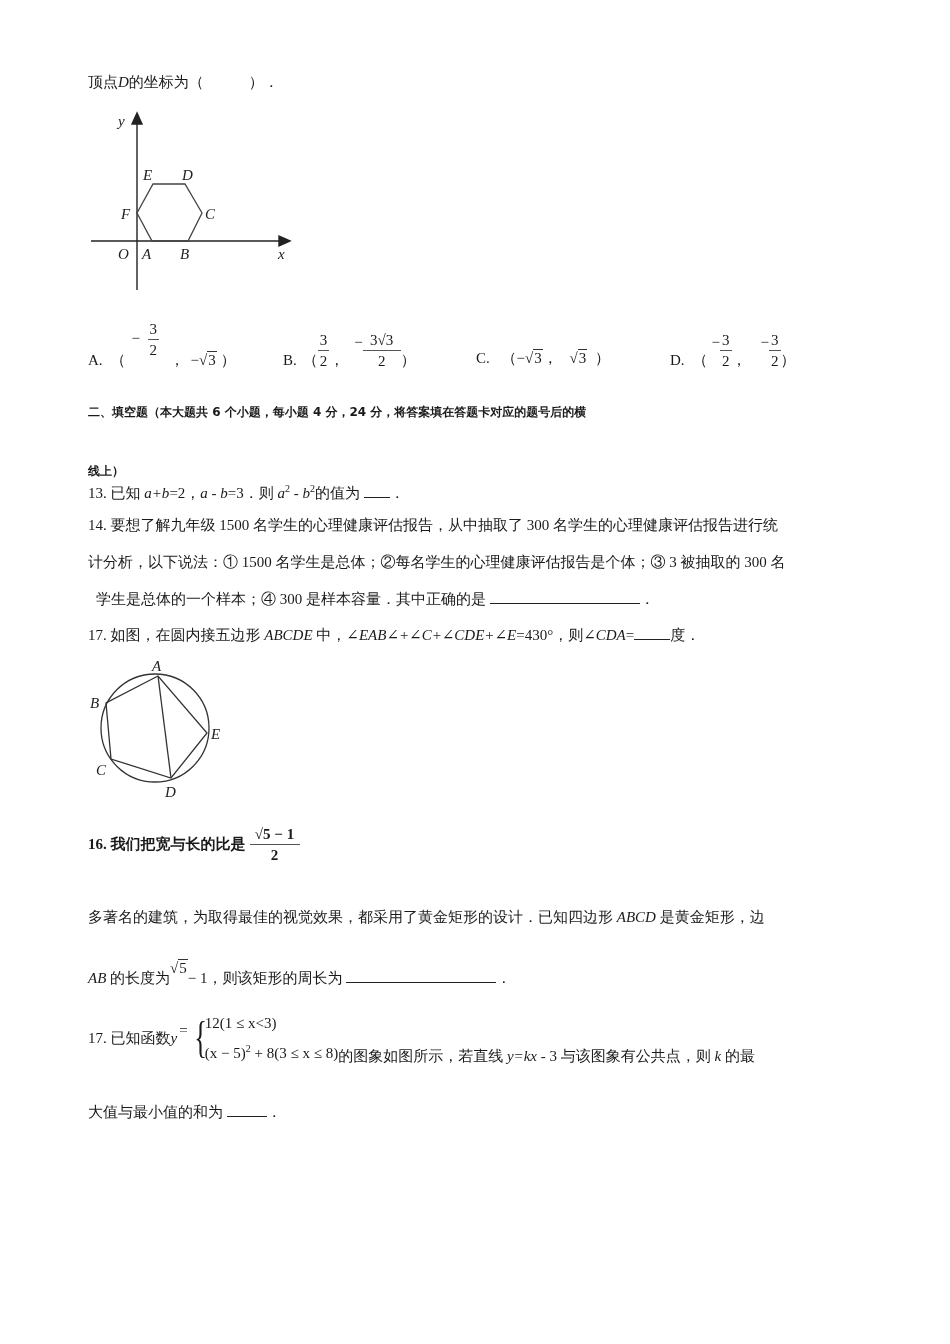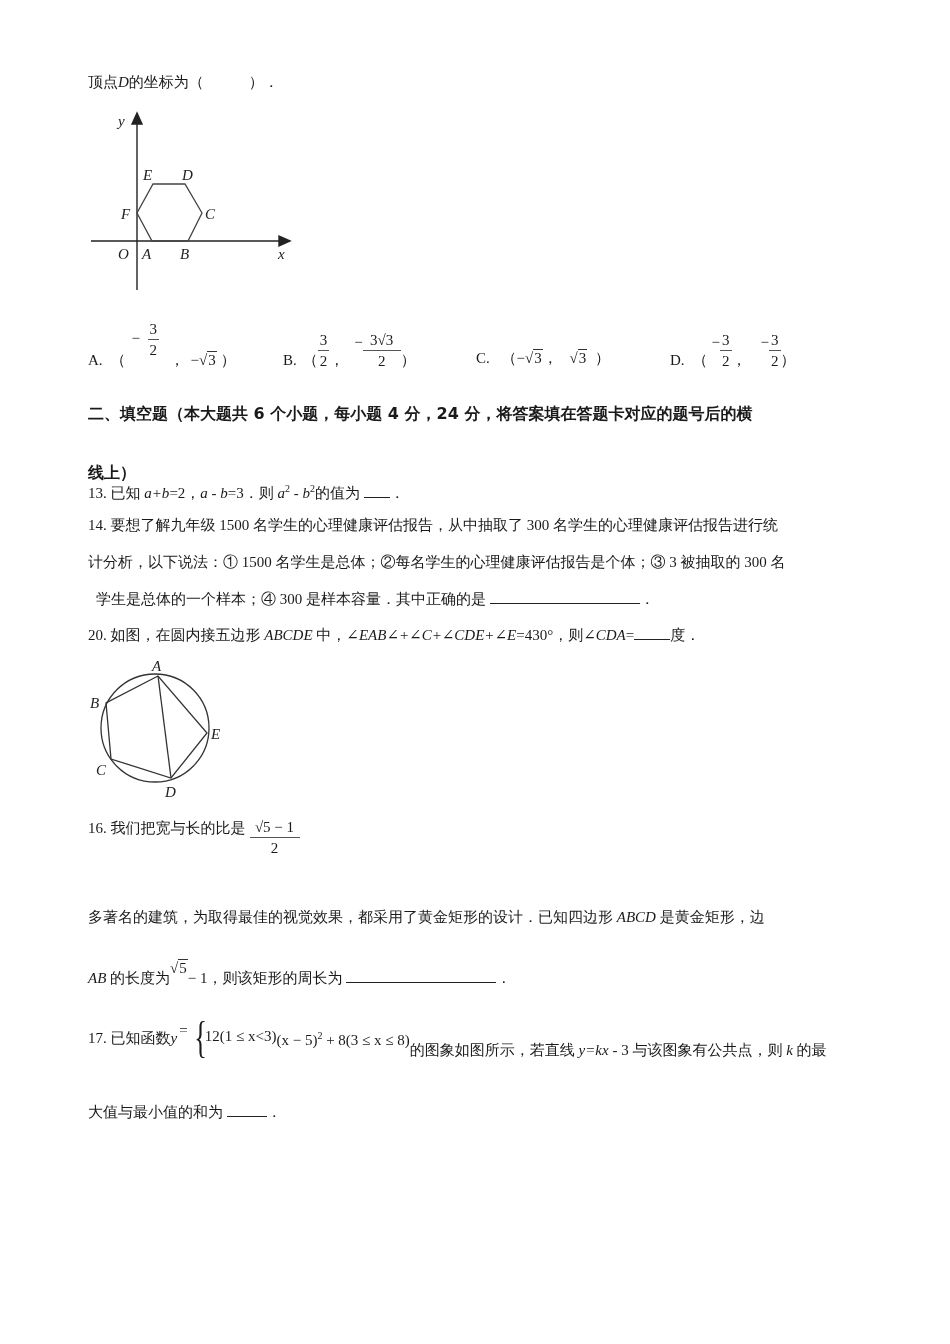--- a/index.html
+++ b/index.html
@@ -1,21 +1,21 @@
 <!DOCTYPE html>
 <html><head>
 <meta charset="utf-8">
 <style>
   html, body { margin:0; padding:0; background:#ffffff; }
   body { width:950px; height:1344px; position:relative; overflow:hidden;
          font-family: "Liberation Serif", "DejaVu Serif", serif; color:#1a1a1a; }
   .abs { position:absolute; white-space:nowrap; }
   .t { font-size:15px; line-height:20px; }
   .it { font-style:italic; }
-  .bold { font-weight:bold; font-family: "DejaVu Sans", "Liberation Sans", sans-serif; font-size:16px; }
+  .bold { font-weight:bold; font-family: "DejaVu Sans", "Liberation Sans", sans-serif; font-size:12px; }
   .frac { display:inline-flex; flex-direction:column; align-items:center; vertical-align:middle; font-size:15px; line-height:18px; }
   .frac .num { padding:0 2px 1px; }
   .frac .den { border-top:1px solid #555; padding:1px 2px 0; }
   .sqrt { display:inline-block; }
   .sqrt .rad { border-top:1px solid #333; padding:0 1px; }
   .blank { display:inline-block; border-bottom:1px solid #222; height:14px; vertical-align:baseline; }
   sup { font-size:10px; }
   svg text { font-family: "Liberation Serif", serif; font-style:italic; font-size:15px; fill:#222; }
   .brace { font-size:44px; line-height:44px; font-weight:lighter; transform:scaleX(0.6); display:inline-block; }
 </style>
@@ -110,58 +110,58 @@
   <span>13. 已知 </span><span class="it">a+b</span><span>=2，</span><span class="it">a</span><span> - </span><span class="it">b</span><span>=3．则 </span><span class="it">a</span><sup>2</sup><span> - </span><span class="it">b</span><sup>2</sup><span>的值为 </span><span class="blank" style="width:26px;"></span><span>．</span>
 </div>
 
 <div class="abs t" style="left:88px; top:515px;">14. 要想了解九年级 1500 名学生的心理健康评估报告，从中抽取了 300 名学生的心理健康评估报告进行统</div>
 <div class="abs t" style="left:88px; top:552px;">计分析，以下说法：① 1500 名学生是总体；②每名学生的心理健康评估报告是个体；③ 3 被抽取的 300 名</div>
 <div class="abs t" style="left:96px; top:589px;">
   <span>学生是总体的一个样本；④ 300 是样本容量．其中正确的是 </span><span class="blank" style="width:150px;"></span><span>．</span>
 </div>
 
 <div class="abs t" style="left:88px; top:625px;">
-  <span>20. 如图，在圆内接五边形 </span><span class="it">ABCDE</span><span> 中，</span><span class="it">∠EAB∠+∠C+∠CDE+∠E</span><span>=430°，则</span><span class="it">∠CDA</span><span>=</span><span class="blank" style="width:36px;"></span><span>度．</span>
+  <span>17. 如图，在圆内接五边形 </span><span class="it">ABCDE</span><span> 中，</span><span class="it">∠EAB∠+∠C+∠CDE+∠E</span><span>=430°，则</span><span class="it">∠CDA</span><span>=</span><span class="blank" style="width:36px;"></span><span>度．</span>
 </div>
 
 <svg class="abs" style="left:85px; top:652px;" width="160" height="155">
   <g transform="translate(-85,-652)" stroke="#333" stroke-width="1.3" fill="none">
     <circle cx="155" cy="728" r="54"></circle>
     <polygon points="158,676 106,703 111,759 171,778 207,733"></polygon>
     <line x1="158" y1="676" x2="171" y2="778"></line>
   </g>
   <g transform="translate(-85,-652)">
     <text x="152" y="671">A</text>
     <text x="90" y="708">B</text>
     <text x="96" y="775">C</text>
     <text x="165" y="797">D</text>
     <text x="211" y="739">E</text>
   </g>
 </svg>
 
-<div class="abs t" style="left:88px; top:818px; height:52px; display:flex; ">
+<div class="abs t" style="left:88px; top:818px; height:52px; display:flex; align-items:center;font-weight:bold;">
   <span>16. 我们把宽与长的比是</span>
   <span class="frac" style="margin:0 4px;">
     <span class="num">√5 − 1</span>
     <span class="den" style="min-width:46px; text-align:center;">2</span>
   </span>
 </div>
 <div class="abs t" style="left:88px; top:907px;">
   <span>多著名的建筑，为取得最佳的视觉效果，都采用了黄金矩形的设计．已知四边形 </span><span class="it">ABCD</span><span> 是黄金矩形，边</span>
 </div>
 <div class="abs t" style="left:88px; top:968px;">
   <span class="it">AB</span><span> 的长度为</span><span style="position:relative; top:-10px;" class="sqrt">√<span class="rad">5</span></span><span>− 1</span><span>，则该矩形的周长为 </span><span class="blank" style="width:150px;"></span><span>．</span>
 </div>
 
 <div class="abs t" style="left:88px; top:1010px; height:56px; display:flex; align-items:center;">
   <span>17. 已知函数 </span>
   <span class="it">y</span>
   <span style="position:relative; top:-8px; margin:0 2px;">=</span>
   <span class="brace">{</span>
-  <span style="display:inline-flex; line-height:26px; margin-left:-6px;">
+  <span style="display:inline-flex; flex-direction:column; line-height:26px; margin-left:-6px;">
     <span>12(1 ≤ x&lt;3)</span>
     <span><span>(x − 5)</span><sup>2</sup><span> + 8(3 ≤ x ≤ 8)</span></span>
   </span>
-  <span style="align-self:flex-end; margin-bottom:6px;"><span>的图象如图所示，若直线 </span><span class="it">y=kx</span><span> - 3 与该图象有公共点，则 </span><span class="it">k</span><span> 的最</span></span>
+  <span style="align-self:flex-end; "><span>的图象如图所示，若直线 </span><span class="it">y=kx</span><span> - 3 与该图象有公共点，则 </span><span class="it">k</span><span> 的最</span></span>
 </div>
 <div class="abs t" style="left:88px; top:1102px;">
   <span>大值与最小值的和为 </span><span class="blank" style="width:40px;"></span><span>．</span>
 </div>
 
 </body></html>

